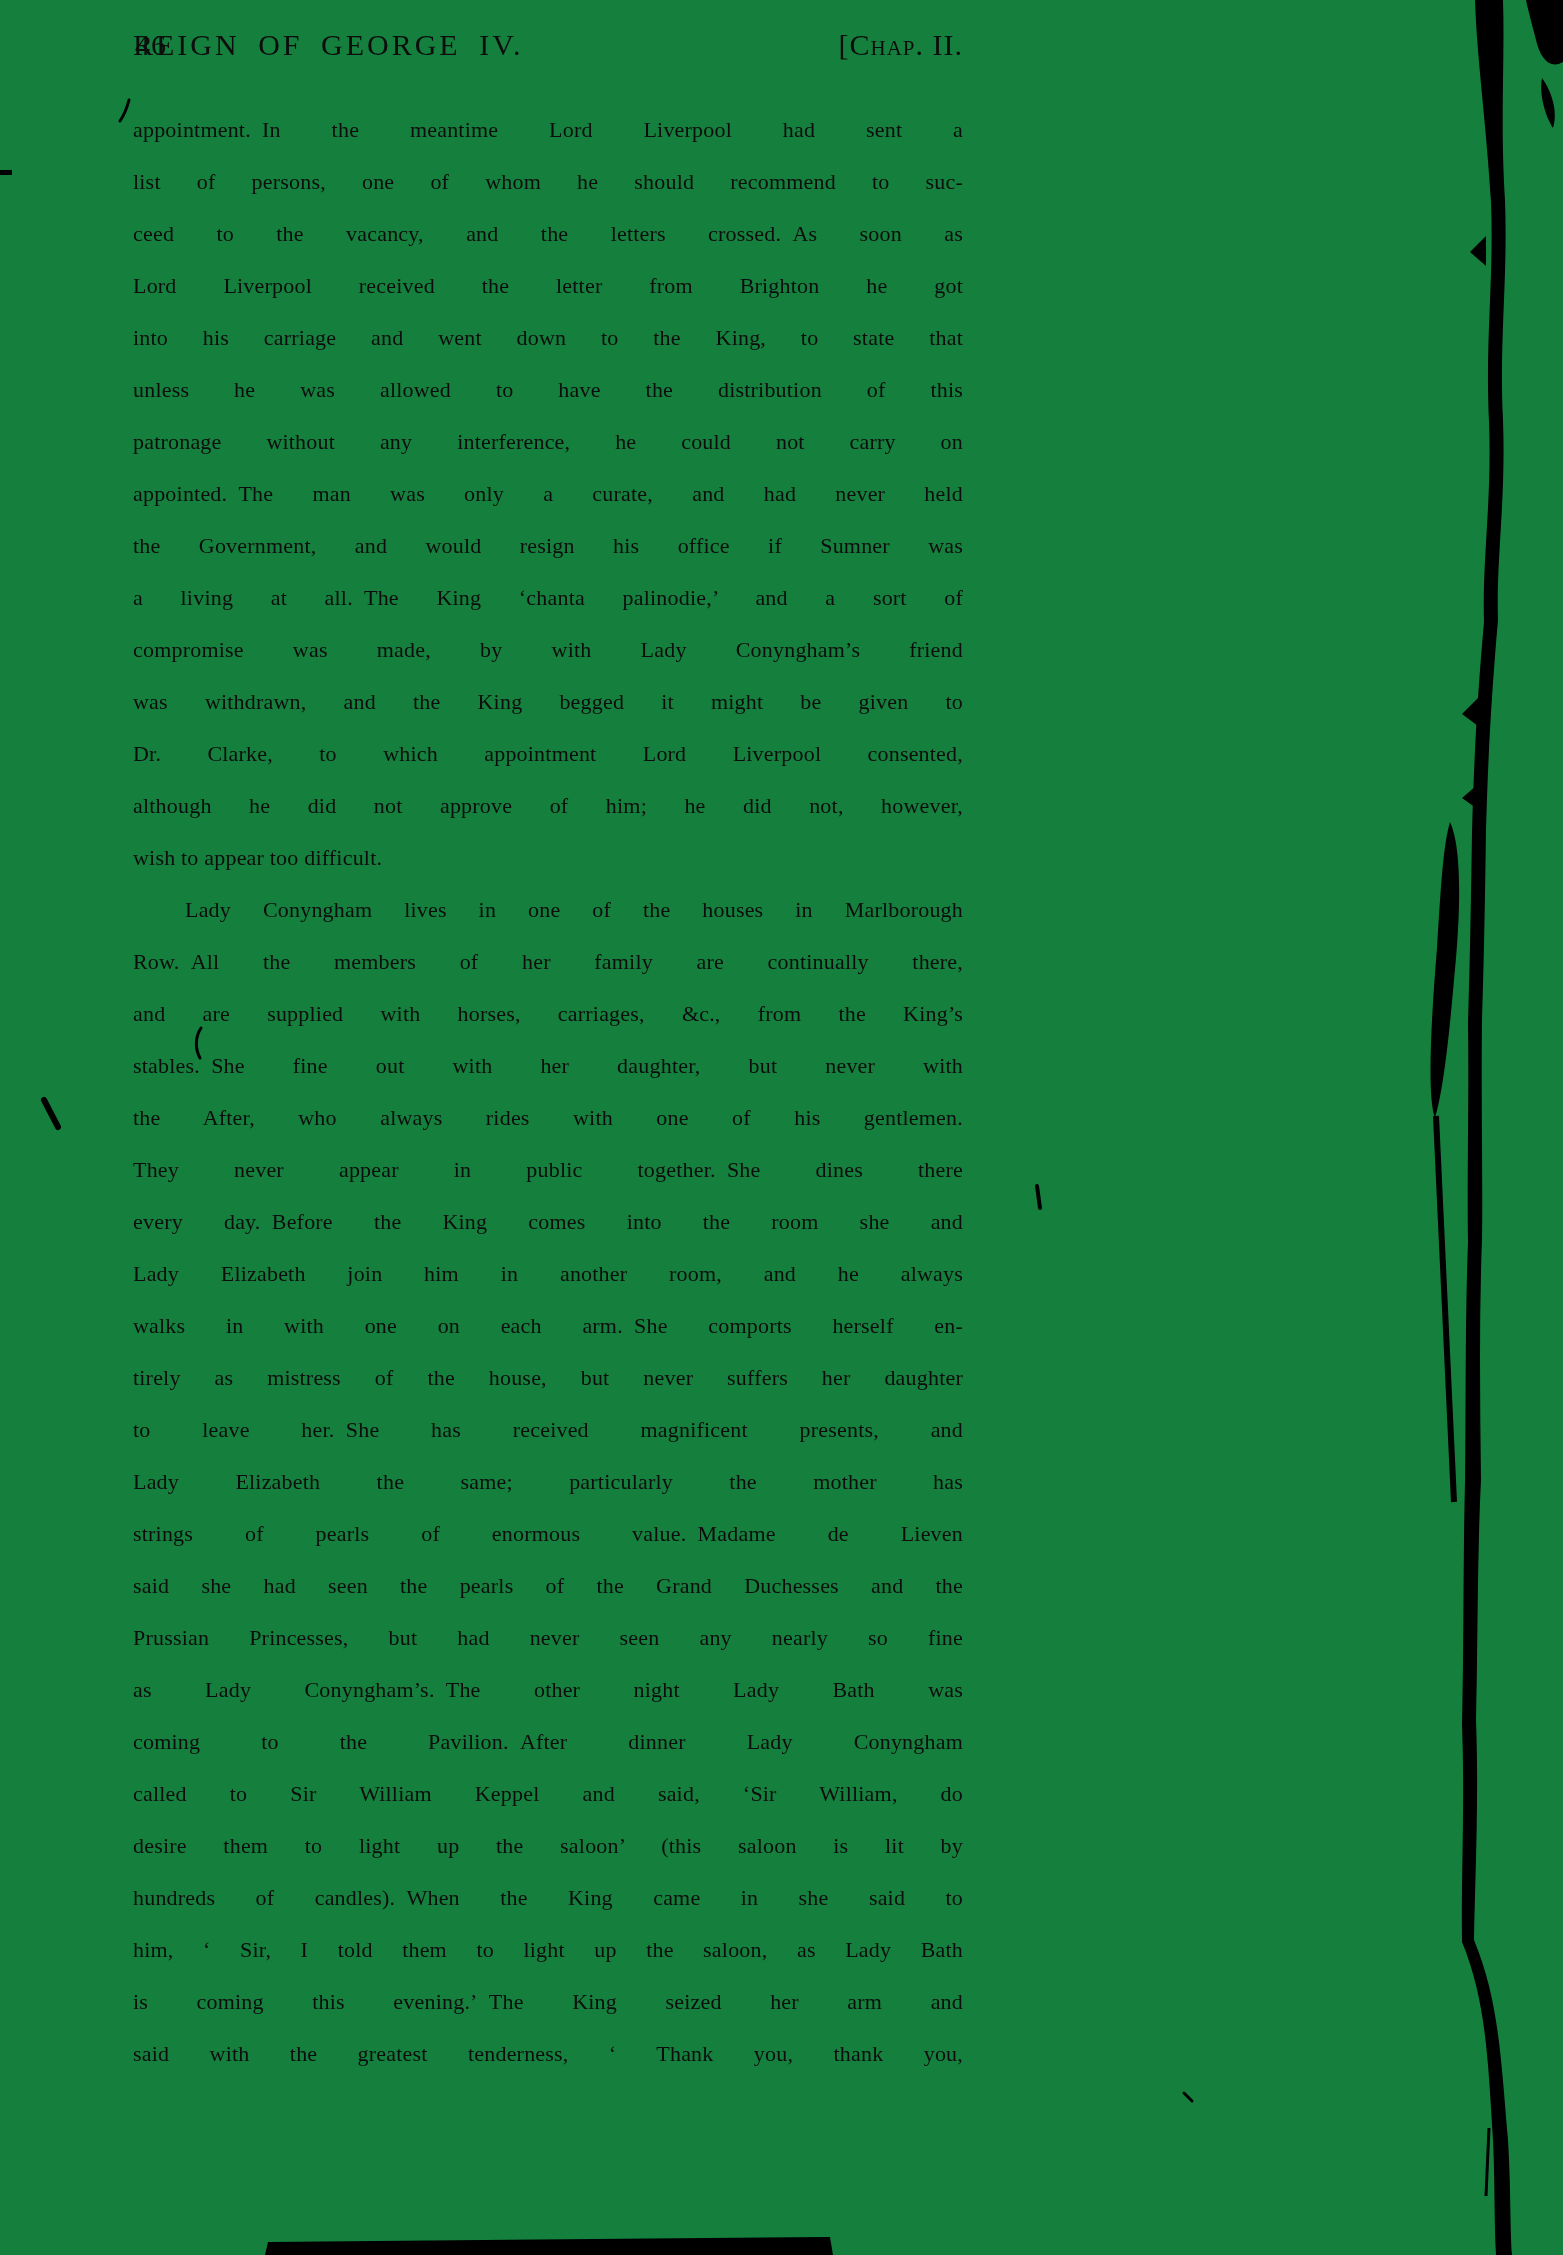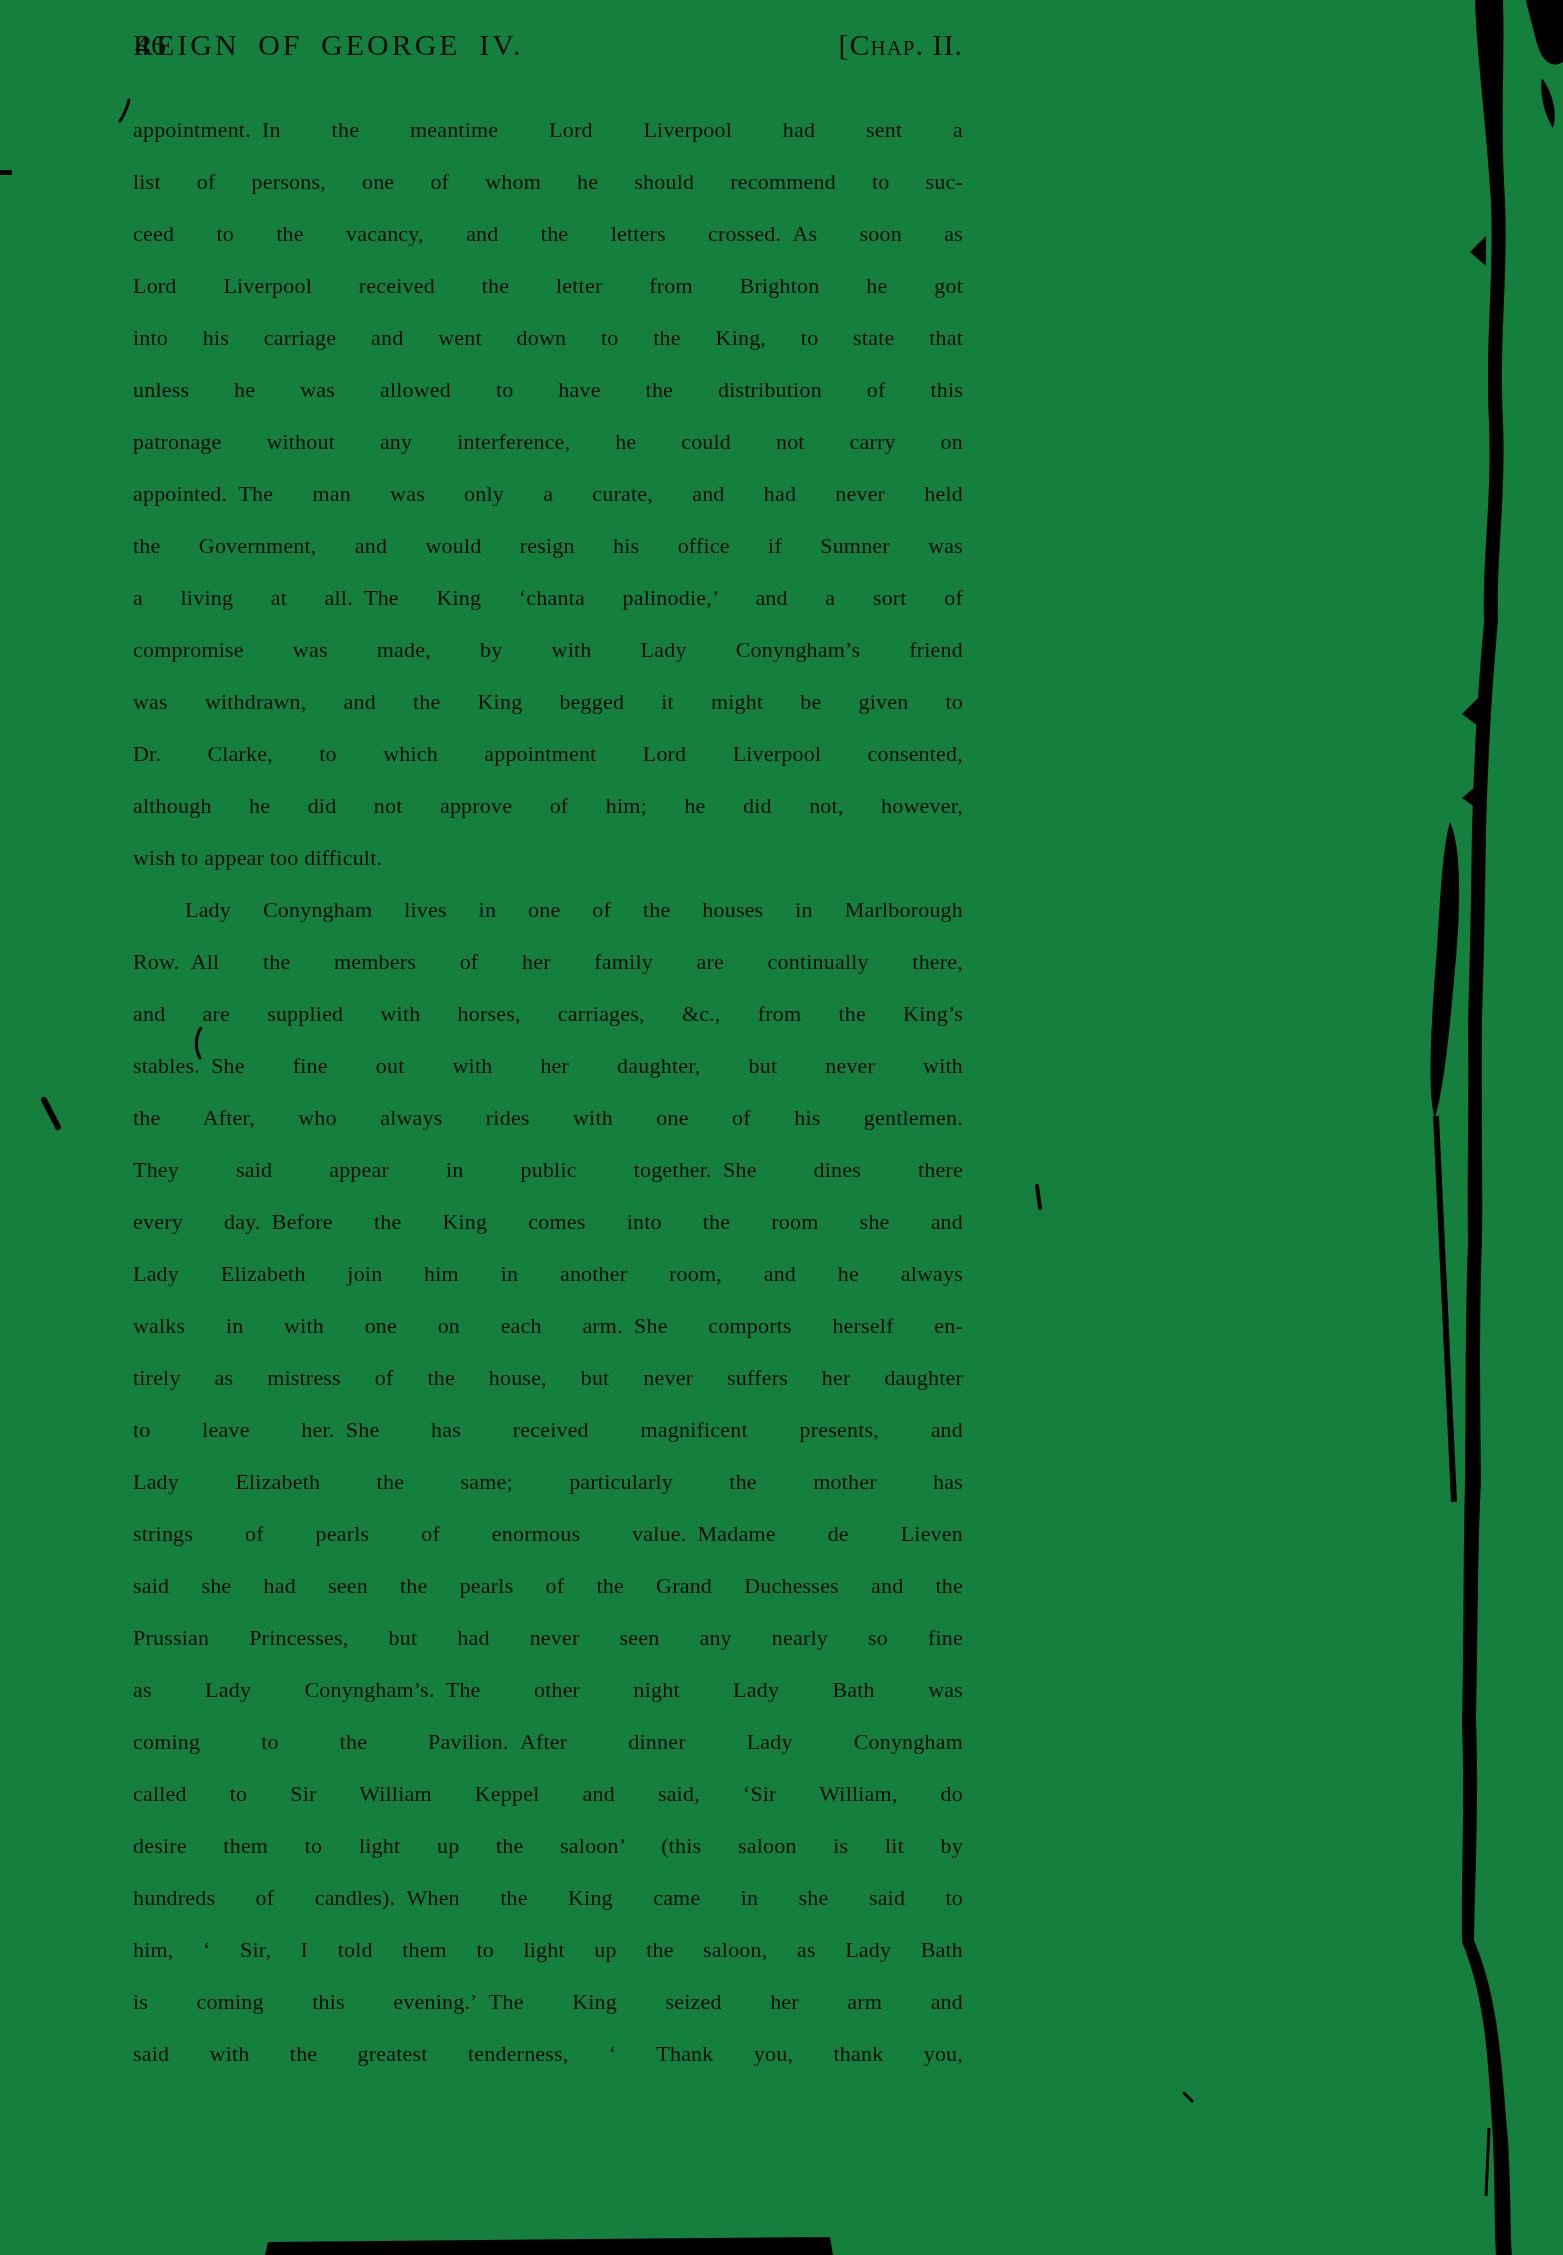--- a/index.html
+++ b/index.html
@@ -78,21 +78,21 @@
       <div class="line">compromise was made, by with Lady Conyngham’s friend</div>
       <div class="line">was withdrawn, and the King begged it might be given to</div>
       <div class="line">Dr. Clarke, to which appointment Lord Liverpool consented,</div>
       <div class="line">although he did not approve of him; he did not, however,</div>
       <div class="line nojust">wish to appear too difficult.</div>
       <div class="line indent">Lady Conyngham lives in one of the houses in Marlborough</div>
       <div class="line">Row. All the members of her family are continually there,</div>
       <div class="line">and are supplied with horses, carriages, &amp;c., from the King’s</div>
       <div class="line">stables. She fine out with her daughter, but never with</div>
       <div class="line">the After, who always rides with one of his gentlemen.</div>
-      <div class="line">They said appear in public together. She dines there</div>
+      <div class="line">They never appear in public together. She dines there</div>
       <div class="line">every day. Before the King comes into the room she and</div>
       <div class="line">Lady Elizabeth join him in another room, and he always</div>
       <div class="line">walks in with one on each arm. She comports herself en-</div>
       <div class="line">tirely as mistress of the house, but never suffers her daughter</div>
       <div class="line">to leave her. She has received magnificent presents, and</div>
       <div class="line">Lady Elizabeth the same; particularly the mother has</div>
       <div class="line">strings of pearls of enormous value. Madame de Lieven</div>
       <div class="line">said she had seen the pearls of the Grand Duchesses and the</div>
       <div class="line">Prussian Princesses, but had never seen any nearly so fine</div>
       <div class="line">as Lady Conyngham’s. The other night Lady Bath was</div>

